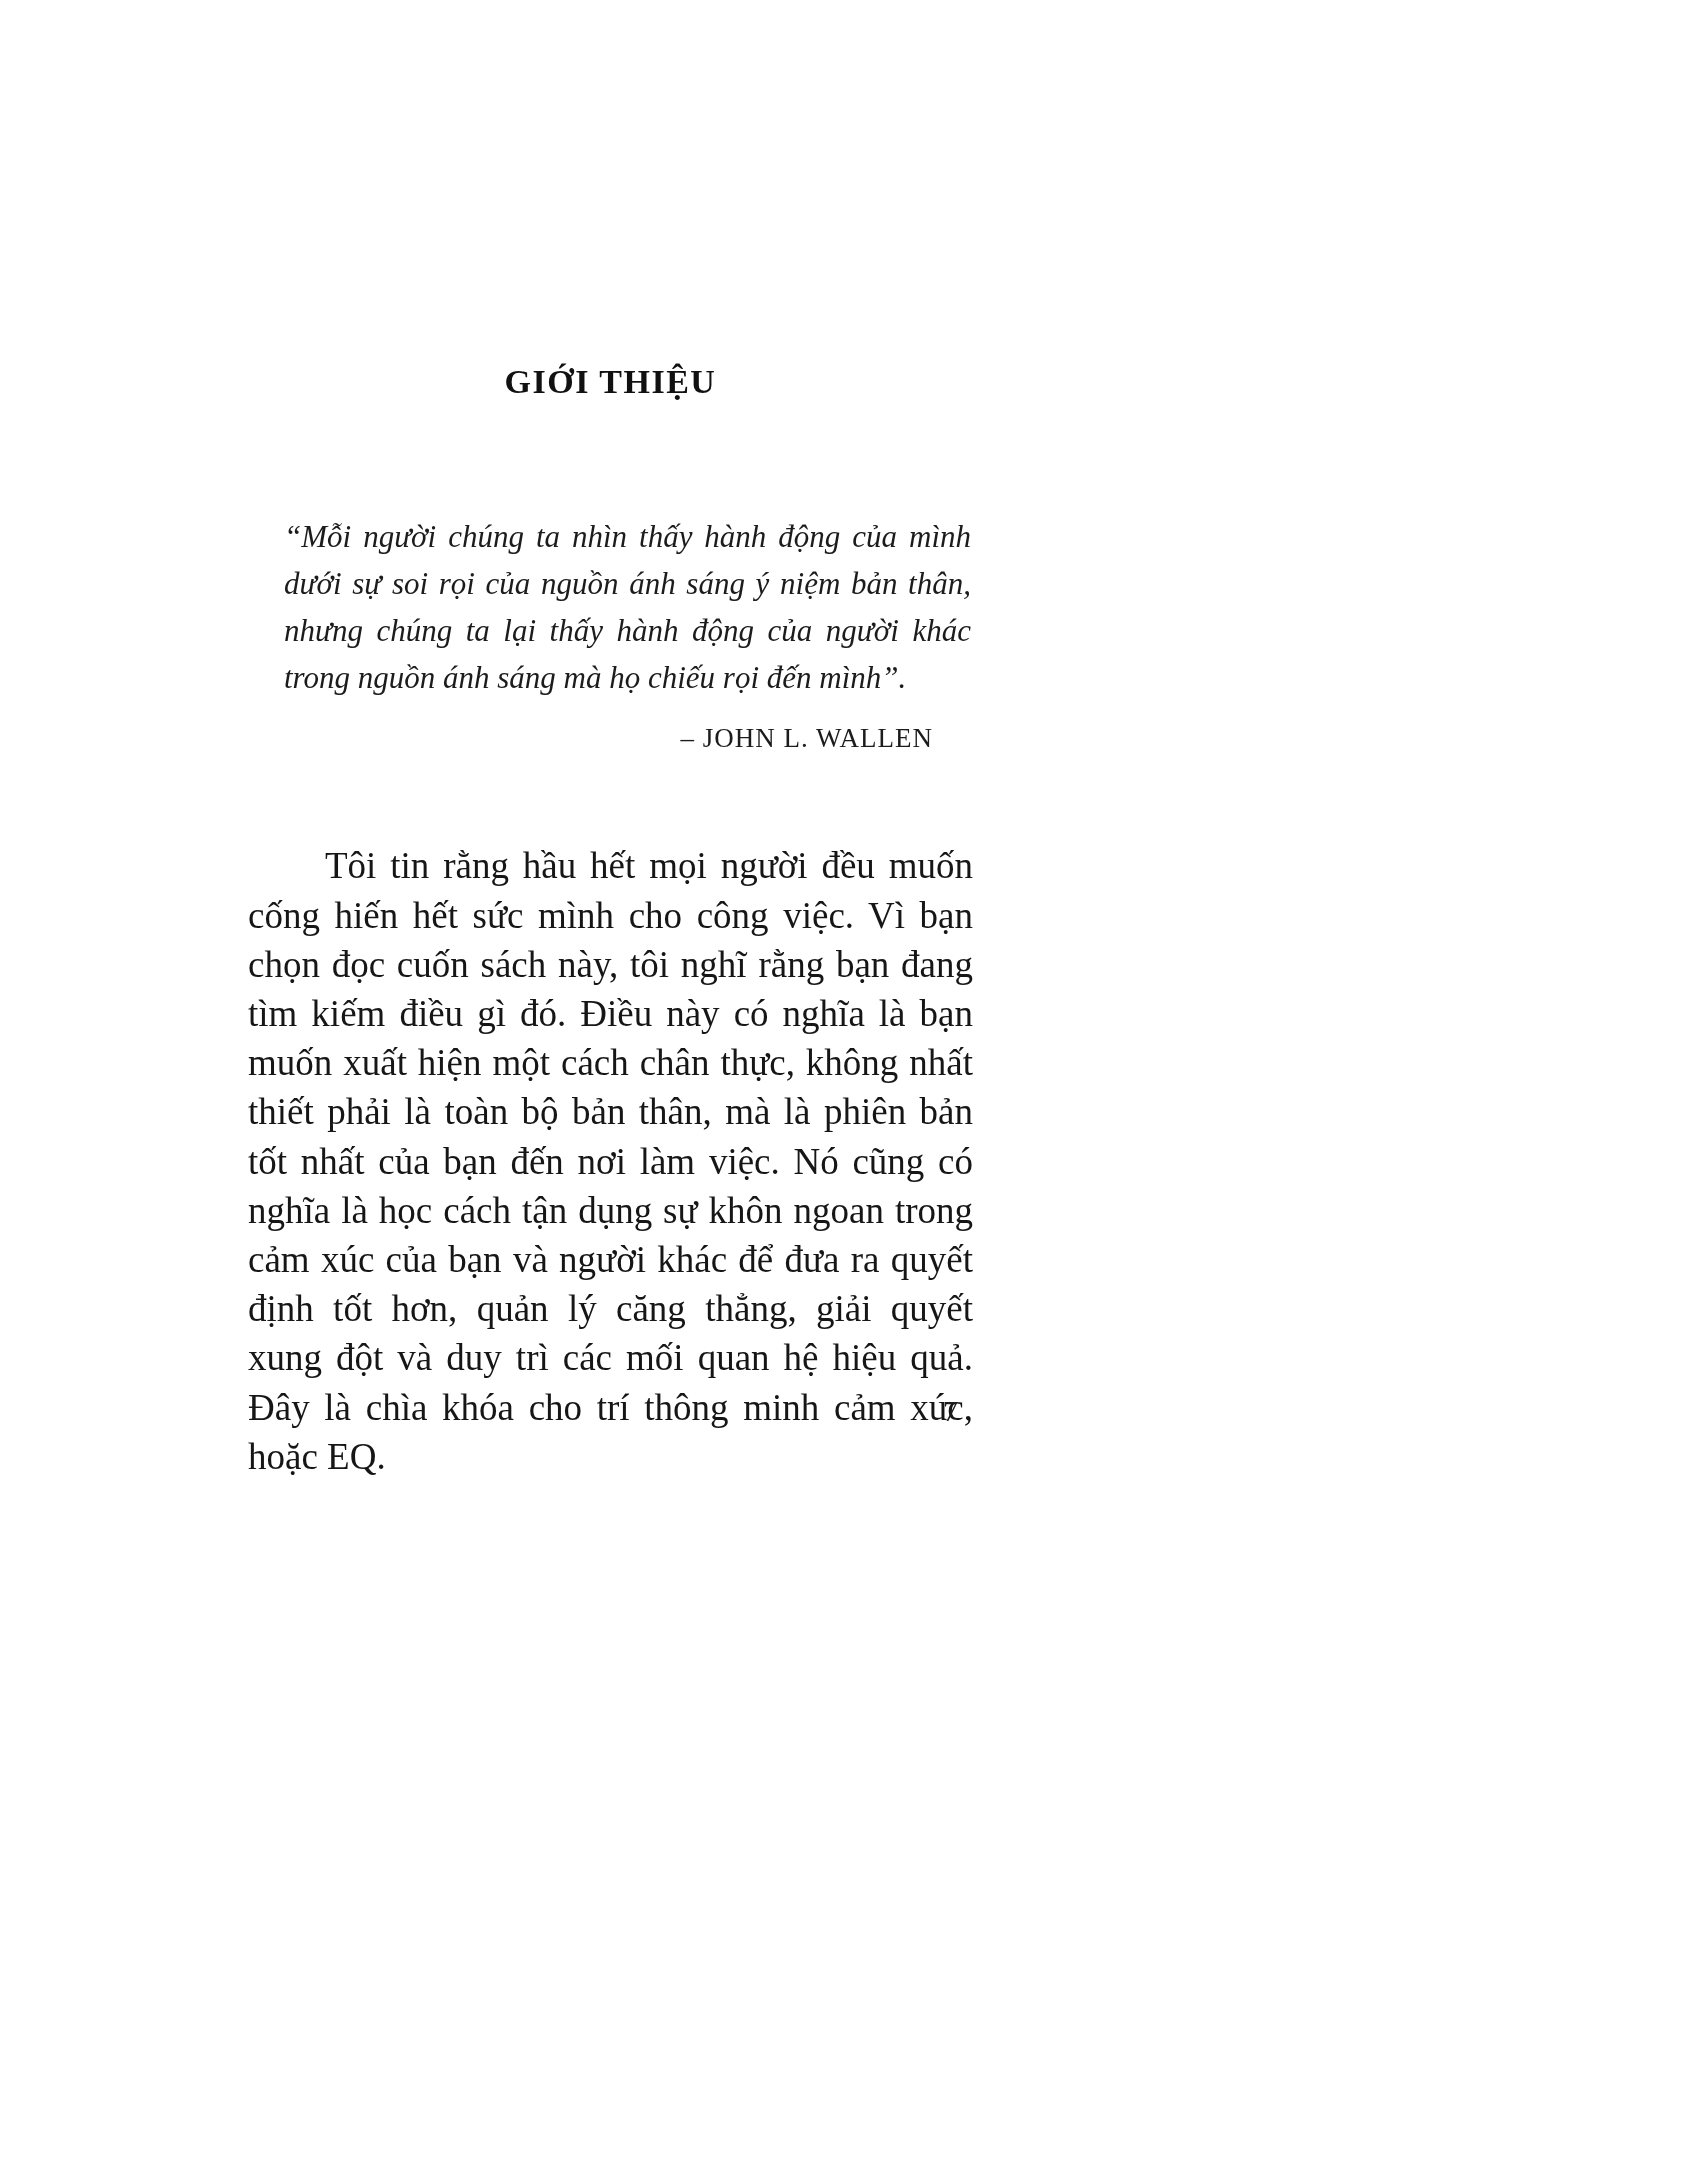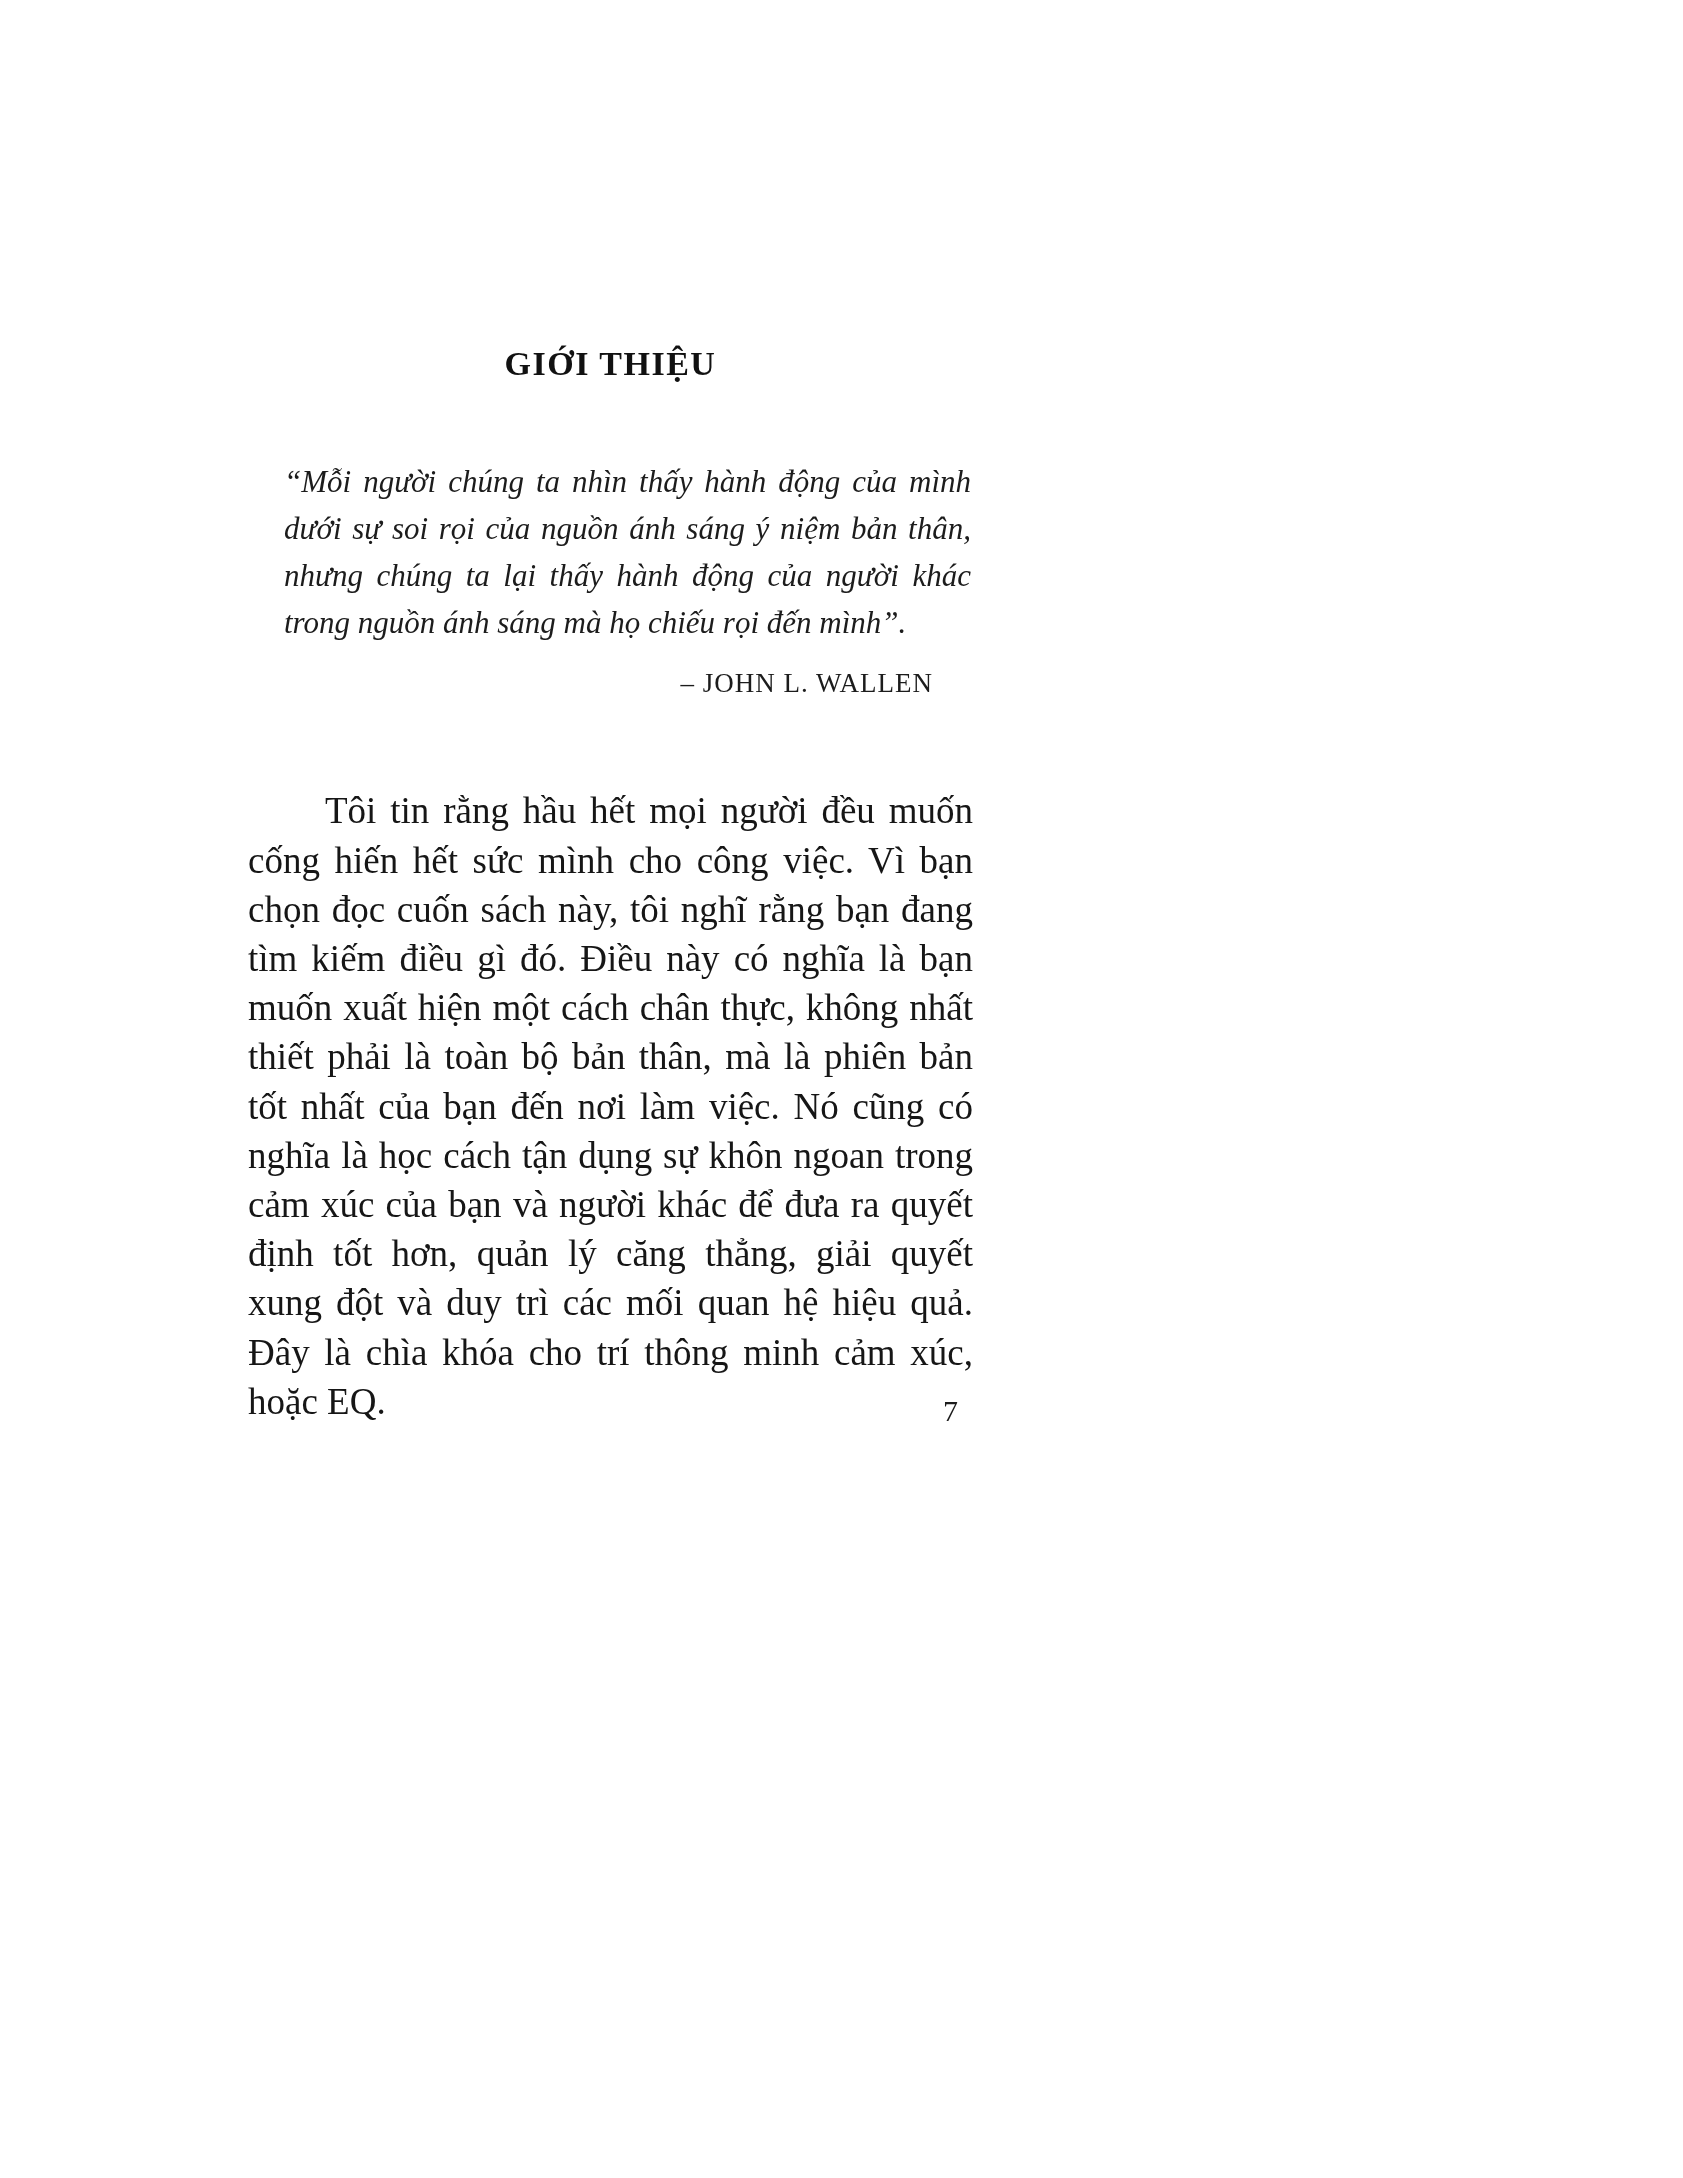--- a/index.html
+++ b/index.html
@@ -12,32 +12,32 @@
     width: 1683px;
     height: 2178px;
     background: #ffffff;
     font-family: "Liberation Serif", serif;
     color: #1c1c1c;
     overflow: hidden;
   }
   .content-column {
     position: absolute;
     left: 248px;
-    top: 345px;
+    top: 363px;
     width: 725px;
   }
   .chapter-title {
     text-align: center;
     font-weight: bold;
     font-size: 34px;
     letter-spacing: 1.5px;
     color: #111111;
   }
   .quote-block {
-    margin-top: 75px;
+    margin-top: 112px;
     margin-left: 36px;
     margin-right: 2px;
     font-style: italic;
     font-size: 31px;
     line-height: 1.52;
     text-align: justify;
     color: #1c1c1c;
   }
   .quote-attribution {
     margin-top: 22px;

